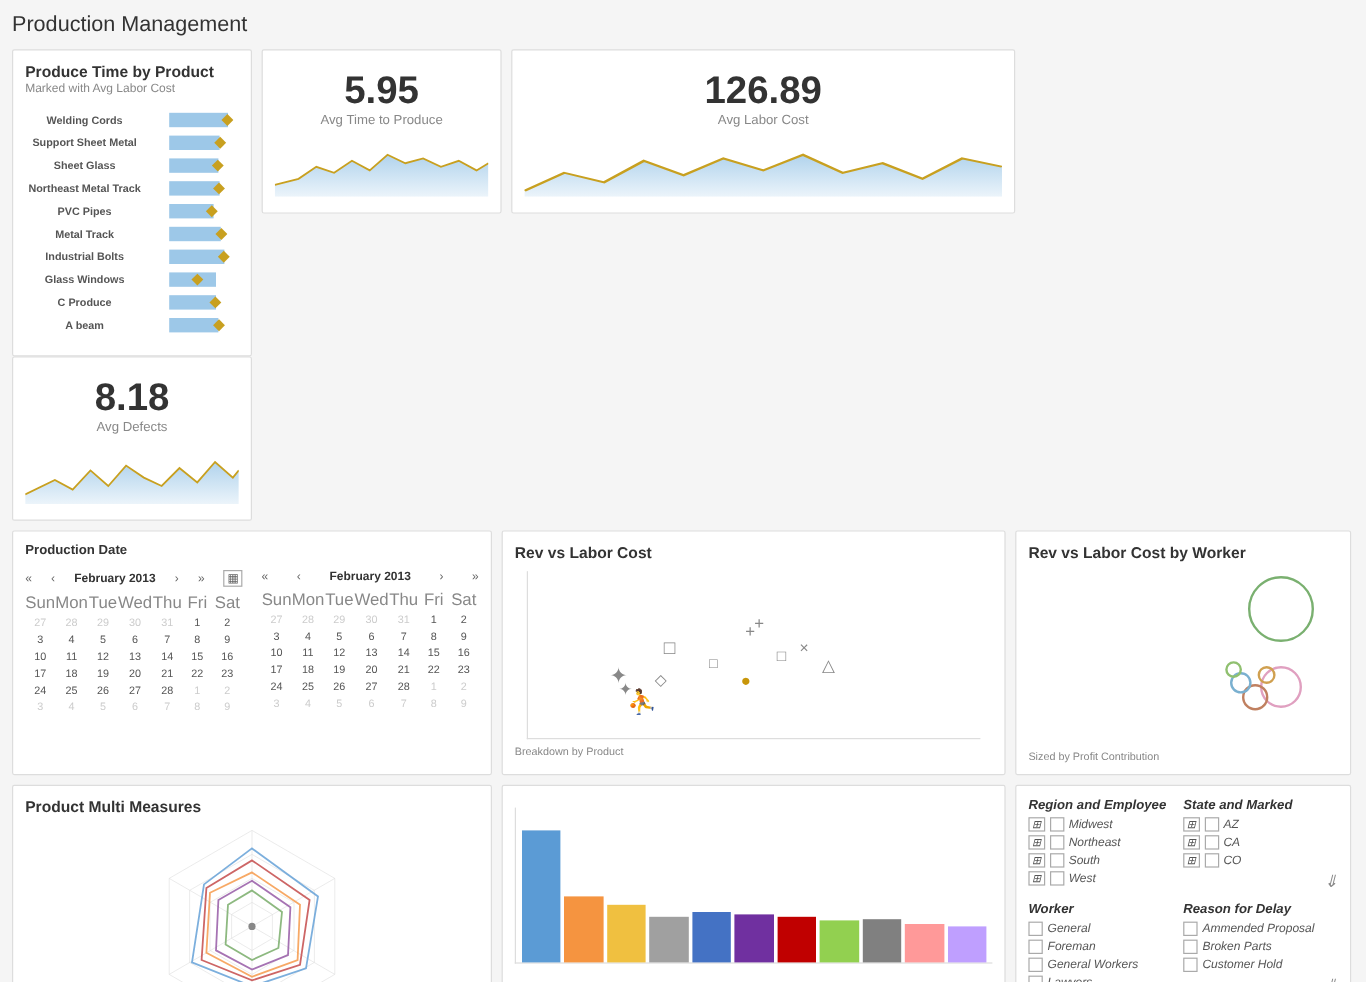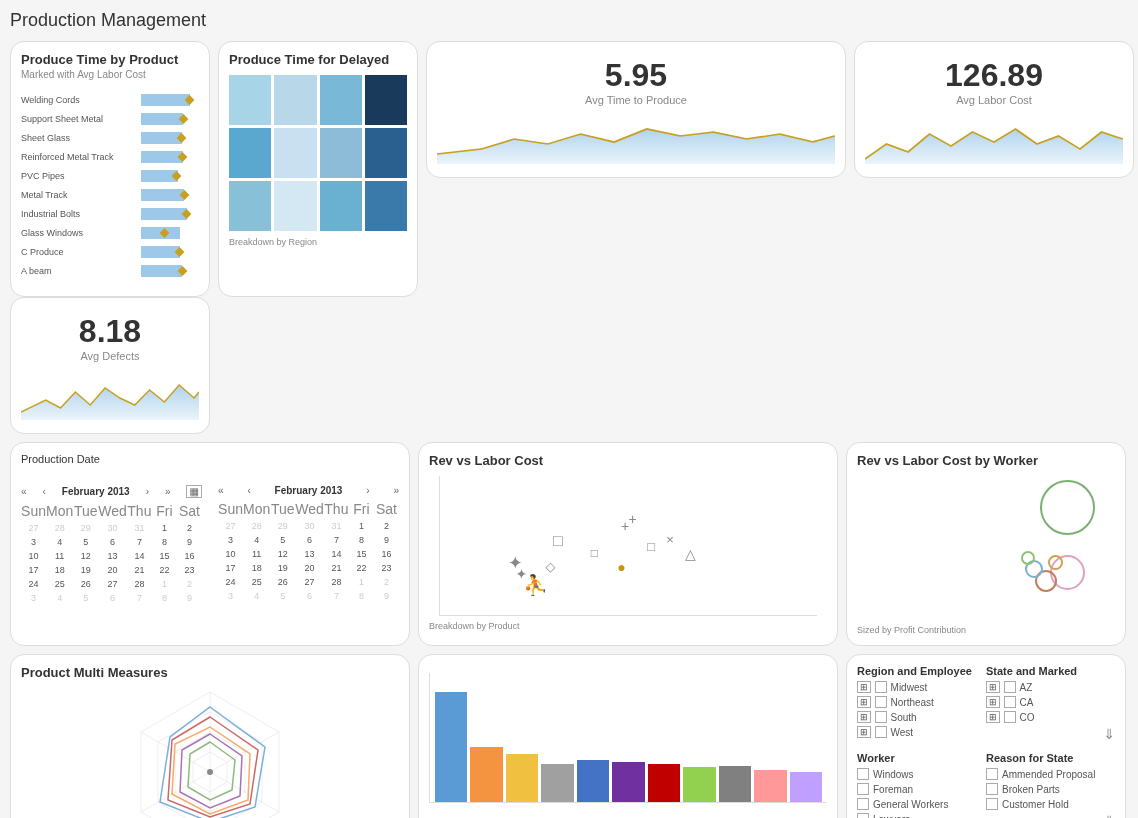--- a/index.html
+++ b/index.html
@@ -1,41 +1,41 @@
 <!DOCTYPE html>
 <html><head>
   <meta charset="utf-8">
   <style>
     * { box-sizing: border-box; margin: 0; padding: 0; }
     body { font-family: Arial, sans-serif; background: #f5f5f5; padding: 10px; font-size: 12px; color: #333; }
     h1 { font-size: 18px; font-weight: normal; margin-bottom: 10px; color: #333; }
-    .card { background: #fff; border: 1px solid #ddd; padding: 10px; border-radius: 14px; }
+    .card { background: #fff; border: 1px solid #ddd; padding: 10px; border-radius: 2px; }
     .metric-value { font-size: 32px; font-weight: bold; color: #333; text-align: center; margin-top: 5px; }
     .metric-label { font-size: 11px; color: #888; text-align: center; }
     .sparkline { width: 100%; height: 50px; margin-top: 8px; }
     .section-title { font-size: 13px; font-weight: bold; color: #333; margin-bottom: 2px; }
     .section-subtitle { font-size: 10px; color: #888; margin-bottom: 8px; }
     
     
     .bar-chart { padding: 4px 0; }
     .bar-row { display: flex; align-items: center; margin-bottom: 3px; height: 16px; }
-    .bar-label { font-size: 9px; color: #555; text-align: left; width: 120px; padding-right: 21px; flex-shrink: 0; }
+    .bar-label { font-size: 9px; color: #555; text-align: center; width: 120px; padding-right: 21px; flex-shrink: 0; font-weight: bold; }
     .bar-container { flex: 1; height: 12px; position: relative; }
     .bar-fill { height: 100%; background: #9dc8e8; position: absolute; left: 0; }
     .bar-diamond { position: absolute; top: 50%; transform: translateY(-50%); width: 7px; height: 7px; background: #c8a020; transform: translateY(-50%) rotate(45deg); }
     
     
     .heatmap { display: grid; grid-template-columns: repeat(4, 1fr); gap: 2px; margin-top: 5px; }
     .cal-day-header { font-size: 14px; color: #888; text-align: center; padding: 2px 0; }
     .cal-day { font-size: 9px; text-align: center; padding: 2px 1px; color: #555; }
     .cal-day.other-month { color: #ccc; }
     .dual-calendar { display: flex; gap: 8px; }
 
     
-    .legend-grid { display: grid; grid-template-columns: 1fr 1fr; gap: 0; }
+    .legend-grid { display: grid; grid-template-columns: 1fr 1fr; gap: 0; font-style: italic; }
     .legend-section-title { font-size: 11px; font-weight: bold; color: #333; margin-bottom: 4px; }
     .legend-item { display: flex; align-items: center; gap: 4px; font-size: 10px; color: #555; margin-bottom: 3px; }
     .legend-box { width: 12px; height: 12px; border: 1px solid #aaa; flex-shrink: 0; }
 
     .bottom-note { font-size: 9px; color: #888; margin-top: 5px; }
   </style>
 </head>
 <body>
 
 <h1>Production Management</h1>
@@ -92,21 +92,21 @@
           </div>
         </div>
         <div class="bar-row">
           <div class="bar-label">Sheet Glass</div>
           <div class="bar-container">
             <div class="bar-fill" style="width: 71%;"></div>
             <div class="bar-diamond" style="left: 64%;"></div>
           </div>
         </div>
         <div class="bar-row">
-          <div class="bar-label">Reinforced Metal Track</div>
+          <div class="bar-label">Northeast Metal Track</div>
           <div class="bar-container">
             <div class="bar-fill" style="width: 72%;"></div>
             <div class="bar-diamond" style="left: 66%;"></div>
           </div>
         </div>
         <div class="bar-row">
           <div class="bar-label">PVC Pipes</div>
           <div class="bar-container">
             <div class="bar-fill" style="width: 63%;"></div>
             <div class="bar-diamond" style="left: 55%;"></div>
@@ -143,38 +143,20 @@
         <div class="bar-row">
           <div class="bar-label">A beam</div>
           <div class="bar-container">
             <div class="bar-fill" style="width: 71%;"></div>
             <div class="bar-diamond" style="left: 65%;"></div>
           </div>
         </div>
       </div>
   </div>
 
-  <div class="card" style="grid-row: 1 / 3;">
-    <div class="section-title">Produce Time for Delayed</div>
-    <div class="heatmap" style="margin-top:8px; display:grid; grid-template-columns: repeat(4, 1fr); gap:3px;">
-    <div style="background: rgb(168, 212, 232); height: 50px;"></div>
-        <div style="background: rgb(184, 216, 234); height: 50px;"></div>
-        <div style="background: rgb(122, 184, 216); height: 50px;"></div>
-        <div style="background: rgb(26, 58, 92); height: 50px;"></div>
-        <div style="background: rgb(90, 168, 208); height: 50px;"></div>
-        <div style="background: rgb(200, 224, 240); height: 50px;"></div>
-        <div style="background: rgb(140, 188, 216); height: 50px;"></div>
-        <div style="background: rgb(42, 96, 144); height: 50px;"></div>
-        <div style="background: rgb(136, 192, 216); height: 50px;"></div>
-        <div style="background: rgb(212, 232, 244); height: 50px;"></div>
-        <div style="background: rgb(106, 176, 208); height: 50px;"></div>
-        <div style="background: rgb(58, 122, 170); height: 50px;"></div>
-      </div>
-    <div class="bottom-note" style="margin-top:6px;">Breakdown by Region</div>
-  </div>
 </div>
 
 <div style="display:grid; grid-template-columns: 200px 200px 420px 280px; gap:8px; margin-bottom:8px; margin-top:-8px;">
 
   <div class="card">
     <div class="metric-value">8.18</div>
     <div class="metric-label">Avg Defects</div>
     <svg class="sparkline" viewBox="0 0 180 50" preserveAspectRatio="none">
       <defs>
           <linearGradient id="sg3" x1="0" y1="0" x2="0" y2="1">
@@ -186,21 +168,21 @@
       <polyline points="0,42 25,30 40,38 55,22 70,35 85,18 100,28 115,35 130,20 145,32 160,15 175,28 180,22" fill="none" stroke="#c8a020" stroke-width="1.5"></polyline>
     </svg>
   </div>
 
 
 </div>
 
 <div style="display:grid; grid-template-columns: 400px 420px 280px; gap:8px; margin-bottom:8px;">
 
   <div class="card">
-    <div style="font-size:11px; font-weight:normal; margin-bottom:20px;">Production Date</div>
+    <div style="font-size:11px; font-weight:bold; margin-bottom:10px;">Production Date</div>
     <div class="dual-calendar">
 
       <div style="flex:1;">
         <div style="display:flex; align-items:center; justify-content:space-between; font-size:10px; margin-bottom:3px;">
           <span style="cursor:pointer; color:#666;">«</span>
           <span style="cursor:pointer; color:#666;">‹</span>
           <span style="font-weight:bold;">February 2013</span>
           <span style="cursor:pointer; color:#666;">›</span>
           <span style="cursor:pointer; color:#666;">»</span>
           <span style="cursor:pointer; color:#666; border:1px solid #aaa; padding:0 2px;">▦</span>
@@ -452,38 +434,38 @@
         <div style="text-align:right; font-size:14px; color:#888; margin-top:2px;">⇓</div>
       </div>
     </div>
 
     <div style="margin-top:10px;">
       <div class="legend-grid">
         <div>
           <div class="legend-section-title">Worker</div>
           <div class="legend-item">
             <div class="legend-box"></div>
-            <span>Windows</span>
+            <span>General</span>
           </div>
           <div class="legend-item">
             <div class="legend-box"></div>
             <span>Foreman</span>
           </div>
           <div class="legend-item">
             <div class="legend-box"></div>
             <span>General Workers</span>
           </div>
           <div class="legend-item">
             <div class="legend-box"></div>
             <span>Lawyers</span>
           </div>
 
         </div>
         <div>
-          <div class="legend-section-title">Reason for State</div>
+          <div class="legend-section-title">Reason for Delay</div>
           <div class="legend-item">
             <div class="legend-box"></div>
             <span>Ammended Proposal</span>
           </div>
           <div class="legend-item">
             <div class="legend-box"></div>
             <span>Broken Parts</span>
           </div>
           <div class="legend-item">
             <div class="legend-box"></div>

